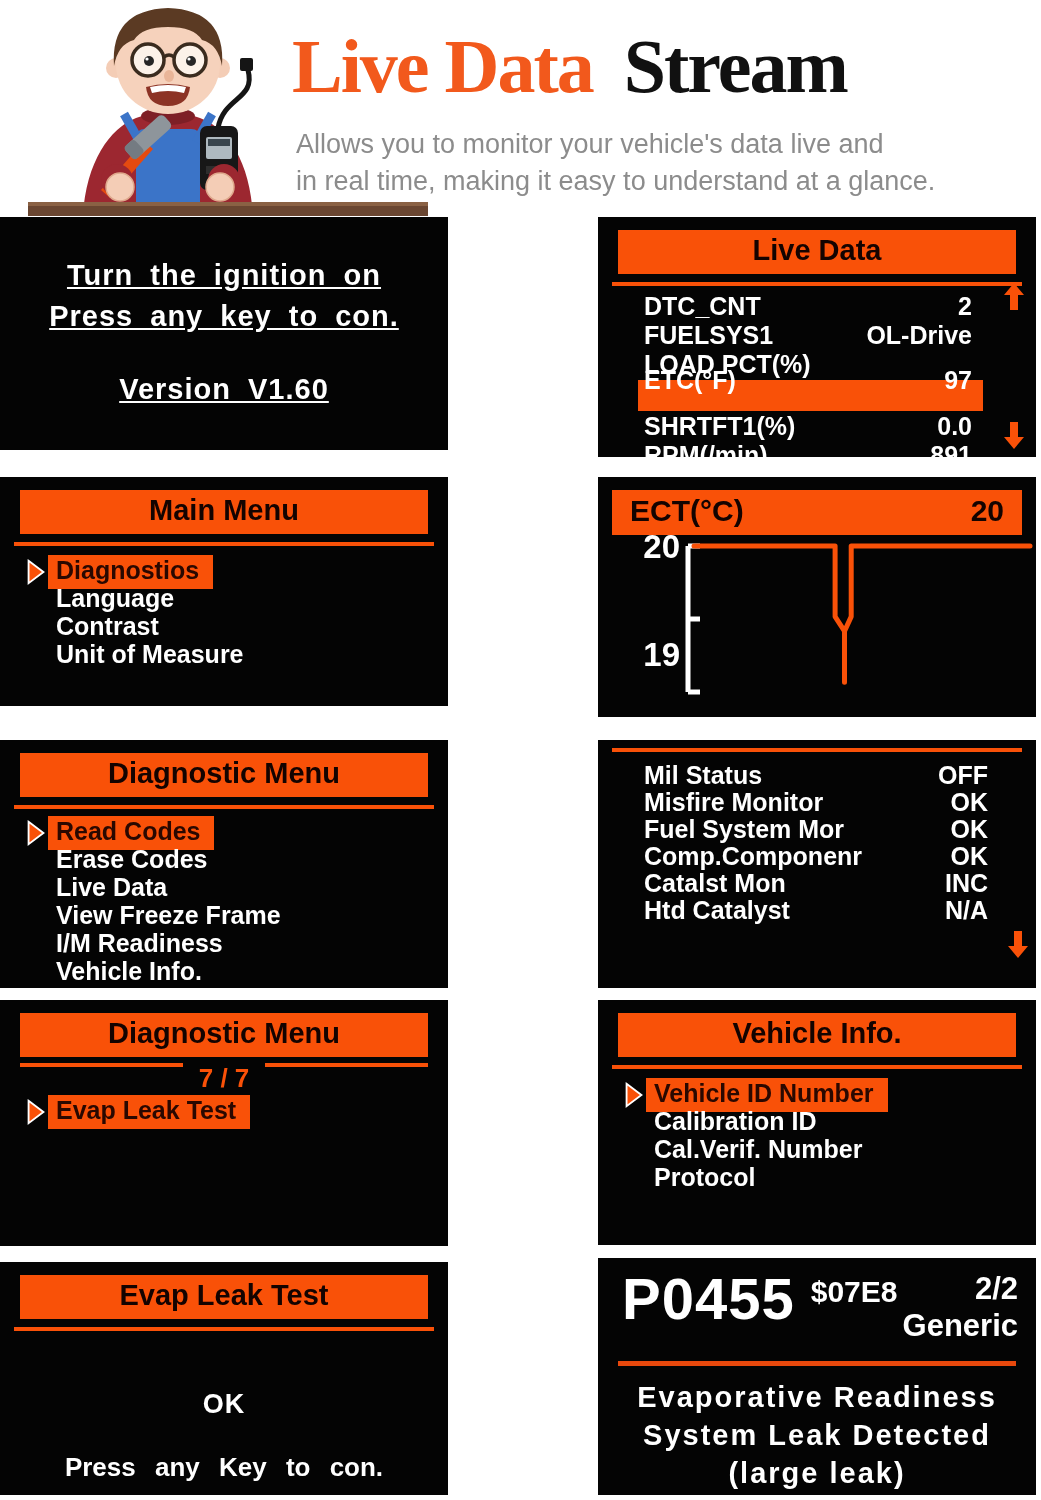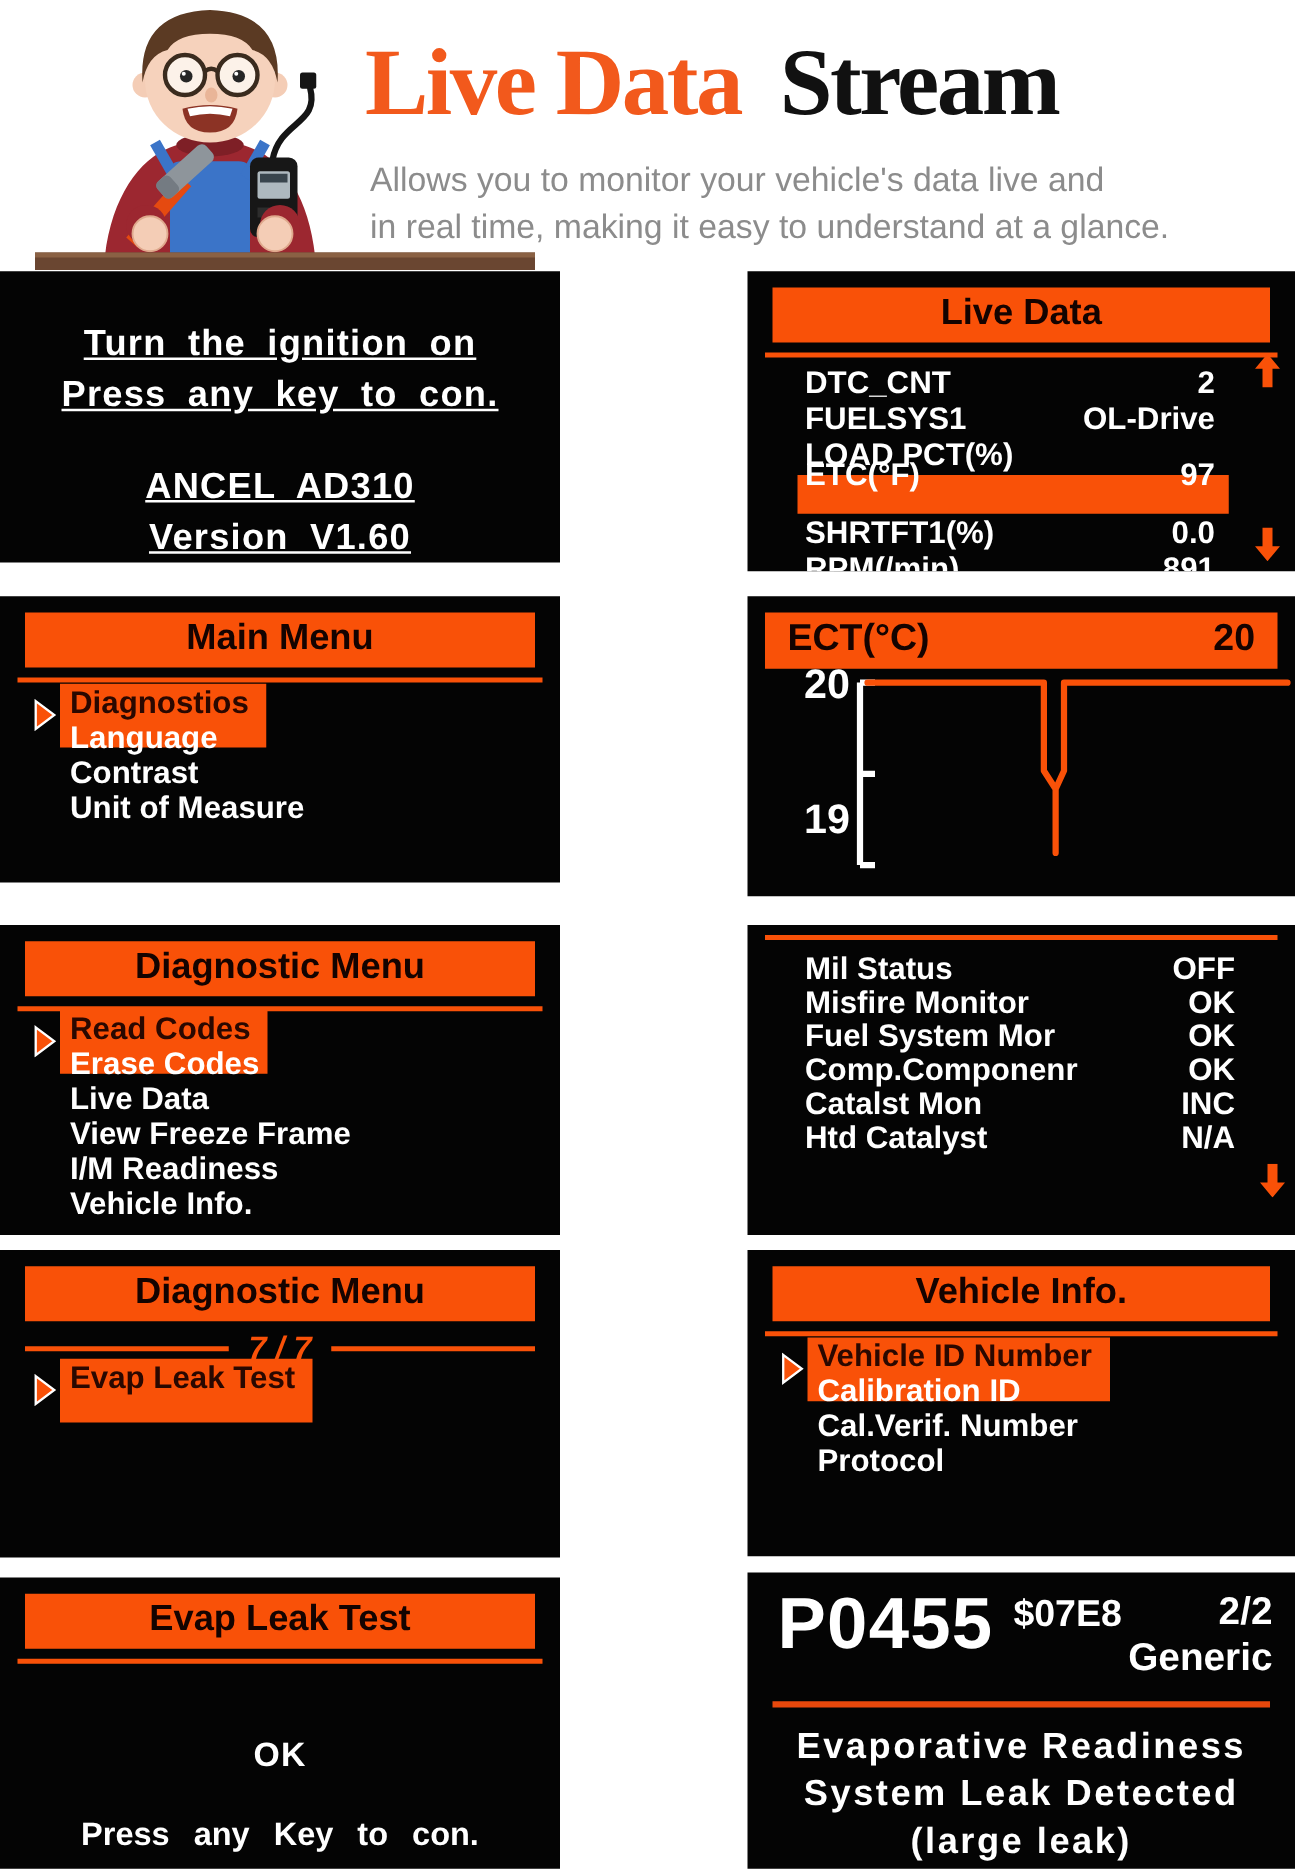--- a/index.html
+++ b/index.html
@@ -26,37 +26,37 @@
   .screen{position:absolute;background:var(--screen-bg);color:#fff;font-weight:700;overflow:hidden;}
   .bar{margin:13px 20px 0;background:var(--accent);color:#140300;text-align:center;
     font-size:29px;font-weight:700;padding:4px 0 7px;}
   .sep{height:4px;background:var(--accent);margin:8px 14px 0;}
 
   
   .menu{margin-top:12px;}
   .mi{display:flex;align-items:center;height:28px;margin-left:26px;font-size:25px;}
   .mi .cursor{width:20px;height:26px;margin-right:2px;flex:none;visibility:hidden;}
   .mi.sel .cursor{visibility:visible;}
-  .mi .lbl{padding:1px 14px 21px 8px;color:#fff;}
+  .mi .lbl{padding:1px 14px 4px 8px;color:#fff;}
   .mi.sel .lbl{background:var(--accent);color:#2a0800;}
 
   
   .ld-rows{margin-top:6px;}
   .ldr{display:flex;justify-content:space-between;align-items:flex-end;height:29px;
     padding:0 64px 0 46px;font-size:25px;}
   .ldr.sel{margin:1px 53px 1px 40px;padding:2px 11px 16px 6px;height:31px;background:var(--accent);}
   .scroll-arrow{position:absolute;width:20px;height:27px;}
 
   
   .sd-rows{margin-top:10px;}
   .sdr{display:flex;justify-content:space-between;align-items:center;height:27px;
     padding:0 48px 0 46px;font-size:25px;gap:16px;}
 
   
-  .page-ind{display:flex;align-items:center;margin:6px 20px 0;color:var(--accent);font-size:26px;font-style:italic;}
+  .page-ind{display:flex;margin:6px 20px 0;color:var(--accent);font-size:26px;}
   .page-ind .dash{flex:1;height:4px;background:var(--accent);}
   .page-ind .pg{margin:0 16px;}
 
   
   .boot{padding-top:38px;text-align:center;font-size:29px;line-height:41px;
     letter-spacing:1px;word-spacing:8px;text-decoration:underline;}
   .boot .model-block{margin-top:32px;}
 
   
   .evap-ok{text-align:center;margin-top:58px;font-size:27px;letter-spacing:1px;}
@@ -134,21 +134,20 @@
   </h1>
   <p class="hero-sub">
     <span>Allows you to monitor your vehicle's data live and</span><br>
     <span>in real time, making it easy to understand at a glance.</span>
   </p>
 
   <div class="screen boot" style="left:0;top:217px;width:448px;height:233px;">
     <div>Turn the ignition on</div>
     <div>Press any key to con.</div>
     <div class="model-block">
-      <div>ANCEL AD310</div>
       <div>Version V1.60</div>
     </div>
   </div>
 
   <div class="screen" style="left:598px;top:217px;width:438px;height:240px;">
     <div class="bar">
       <span>Live Data</span>
     </div>
     <div class="sep"></div>
     <div class="ld-rows">

